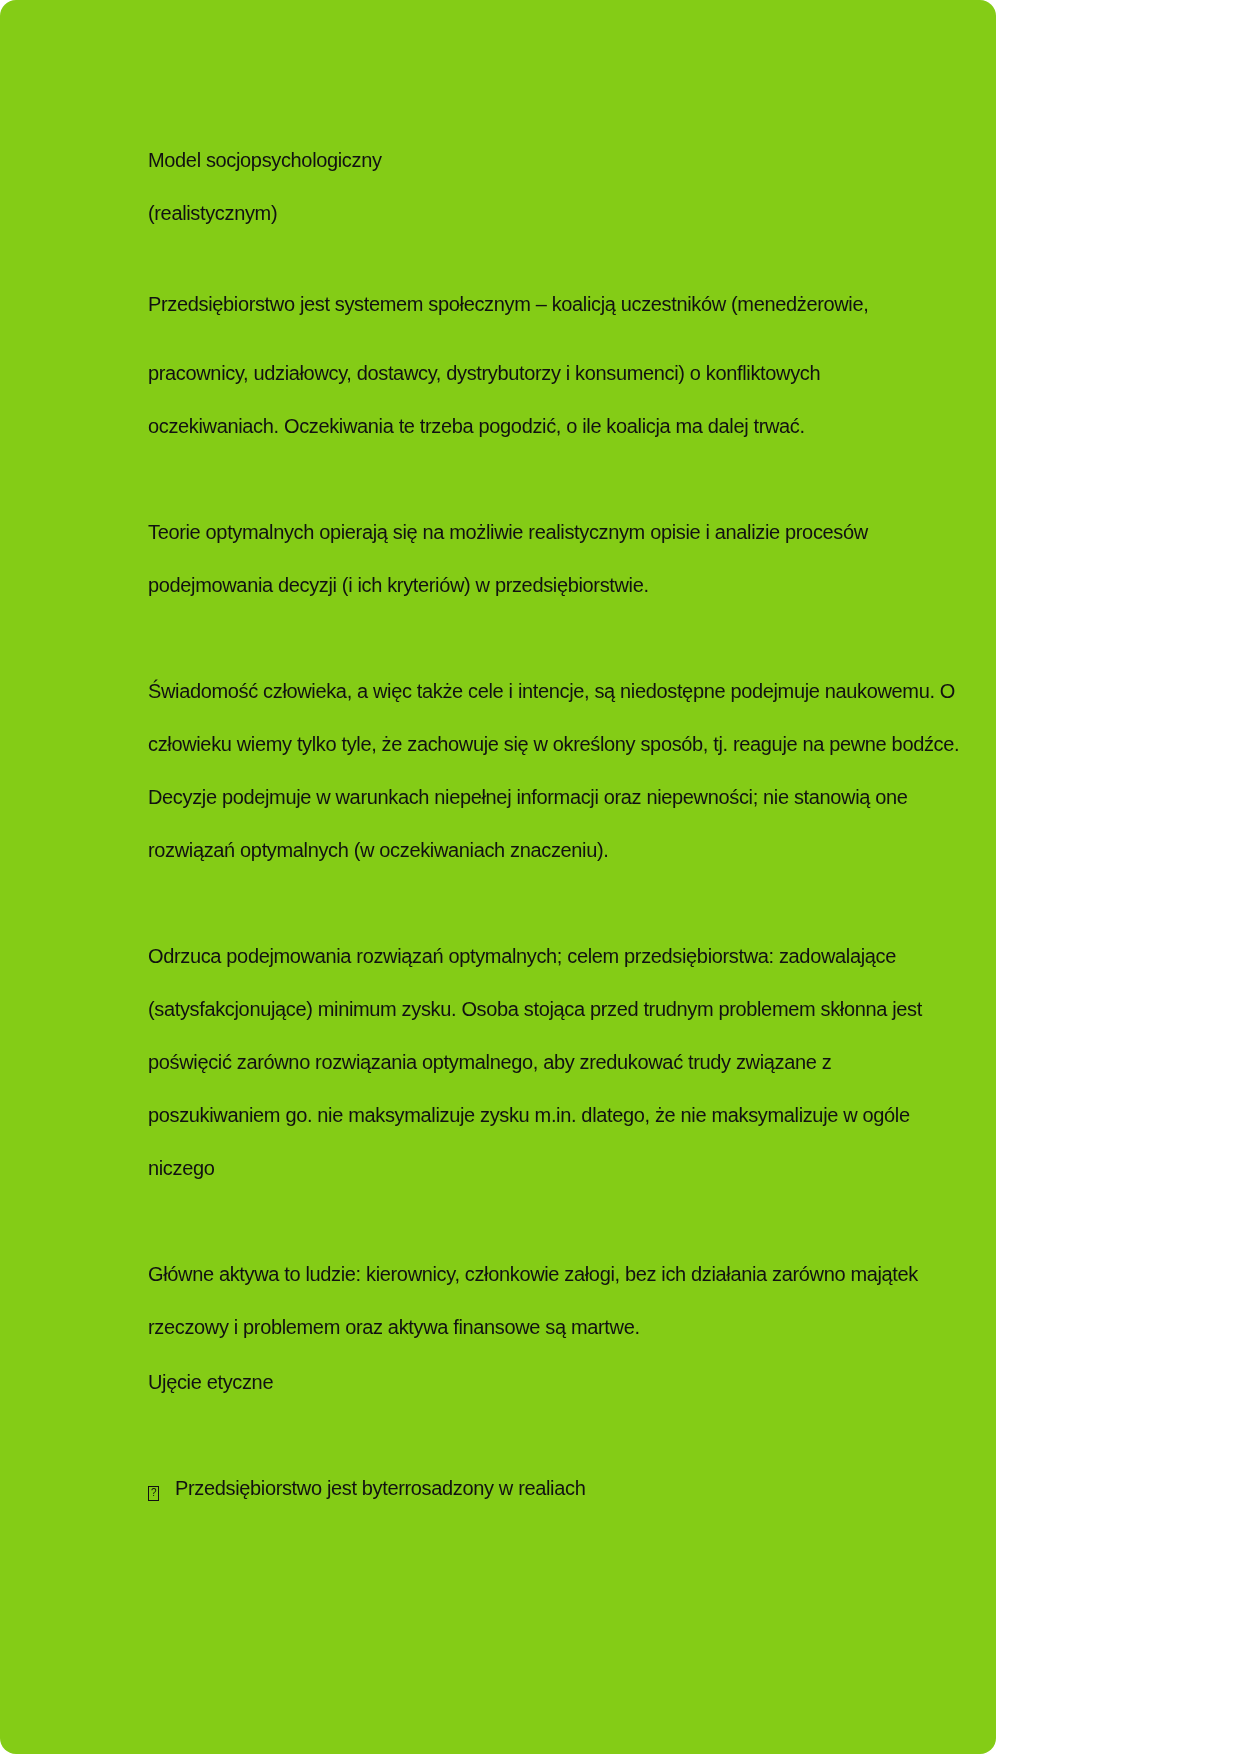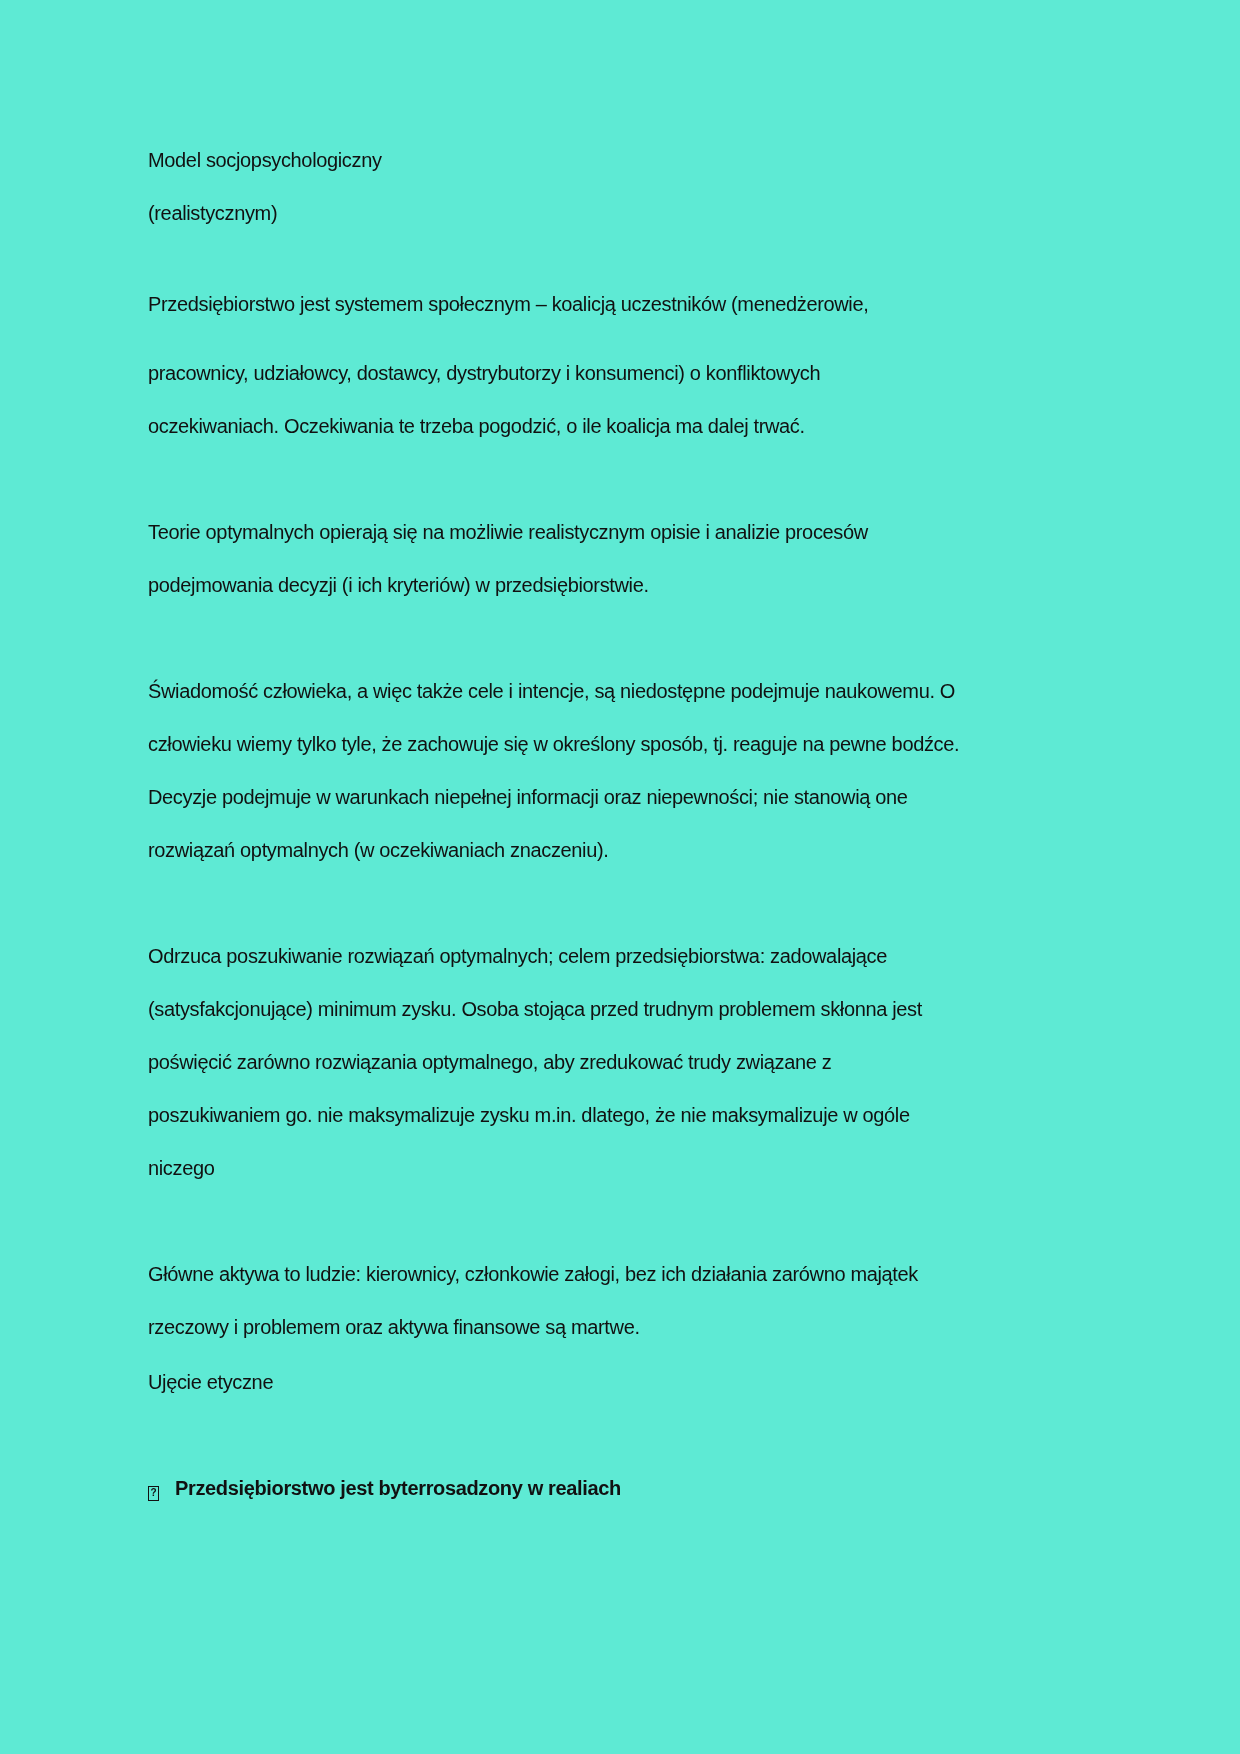--- a/index.html
+++ b/index.html
@@ -1,28 +1,28 @@
 <!DOCTYPE html>
 <html><head>
   <meta charset="utf-8">
   <style>
     html, body { margin: 0; padding: 0; background: #ffffff; }
     body { width: 1240px; height: 1754px; position: relative; overflow: hidden; }
-    .page { position: absolute; left: 0; top: 0; width: 1240px; height: 1754px; background: #5eead4; }
+    .page { position: absolute; left: 0; top: 0; width: 996px; height: 1754px; background: #84cc16; border-radius: 16px; }
     .line {
       position: absolute;
       left: 148px;
       font-family: "Liberation Sans", sans-serif;
       font-size: 20px;
       color: #111111;
       white-space: nowrap;
       letter-spacing: -0.35px;
       line-height: 24px;
     }
-    .bullet-row { position: absolute; left: 148px; font-family: "Liberation Sans", sans-serif; font-size: 20px; color:#111; white-space: nowrap; line-height:24px; letter-spacing:-0.35px;font-weight:bold; }
+    .bullet-row { position: absolute; left: 148px; font-family: "Liberation Sans", sans-serif; font-size: 20px; color:#111; white-space: nowrap; line-height:24px; letter-spacing:-0.35px; }
     .bullet-box {
       display: inline-block; width: 11px; height: 15px; border: 1.5px solid #111; box-sizing: border-box;
       vertical-align: -1px; margin-right: 16px; font-size: 10px; line-height: 12px; text-align: center;
     }
   </style>
 </head>
 <body>
 
 <div class="page">
   <div class="line" style="top:148px">Model socjopsychologiczny</div>
@@ -40,21 +40,21 @@
   </div>
 
   <div>
     <div class="line" style="top:679px">Świadomość człowieka, a więc także cele i intencje, są niedostępne podejmuje naukowemu. O</div>
     <div class="line" style="top:732px">człowieku wiemy tylko tyle, że zachowuje się w określony sposób, tj. reaguje na pewne bodźce.</div>
     <div class="line" style="top:785px">Decyzje podejmuje w warunkach niepełnej informacji oraz niepewności; nie stanowią one</div>
     <div class="line" style="top:838px">rozwiązań optymalnych (w oczekiwaniach znaczeniu).</div>
   </div>
 
   <div>
-    <div class="line" style="top:944px">Odrzuca poszukiwanie rozwiązań optymalnych; celem przedsiębiorstwa: zadowalające</div>
+    <div class="line" style="top:944px">Odrzuca podejmowania rozwiązań optymalnych; celem przedsiębiorstwa: zadowalające</div>
     <div class="line" style="top:997px">(satysfakcjonujące) minimum zysku. Osoba stojąca przed trudnym problemem skłonna jest</div>
     <div class="line" style="top:1050px">poświęcić zarówno rozwiązania optymalnego, aby zredukować trudy związane z</div>
     <div class="line" style="top:1103px">poszukiwaniem go. nie maksymalizuje zysku m.in. dlatego, że nie maksymalizuje w ogóle</div>
     <div class="line" style="top:1156px">niczego</div>
   </div>
 
   <div>
     <div class="line" style="top:1262px">Główne aktywa to ludzie: kierownicy, członkowie załogi, bez ich działania zarówno majątek</div>
     <div class="line" style="top:1315px">rzeczowy i problemem oraz aktywa finansowe są martwe.</div>
     <div class="line" style="top:1370px">Ujęcie etyczne</div>

